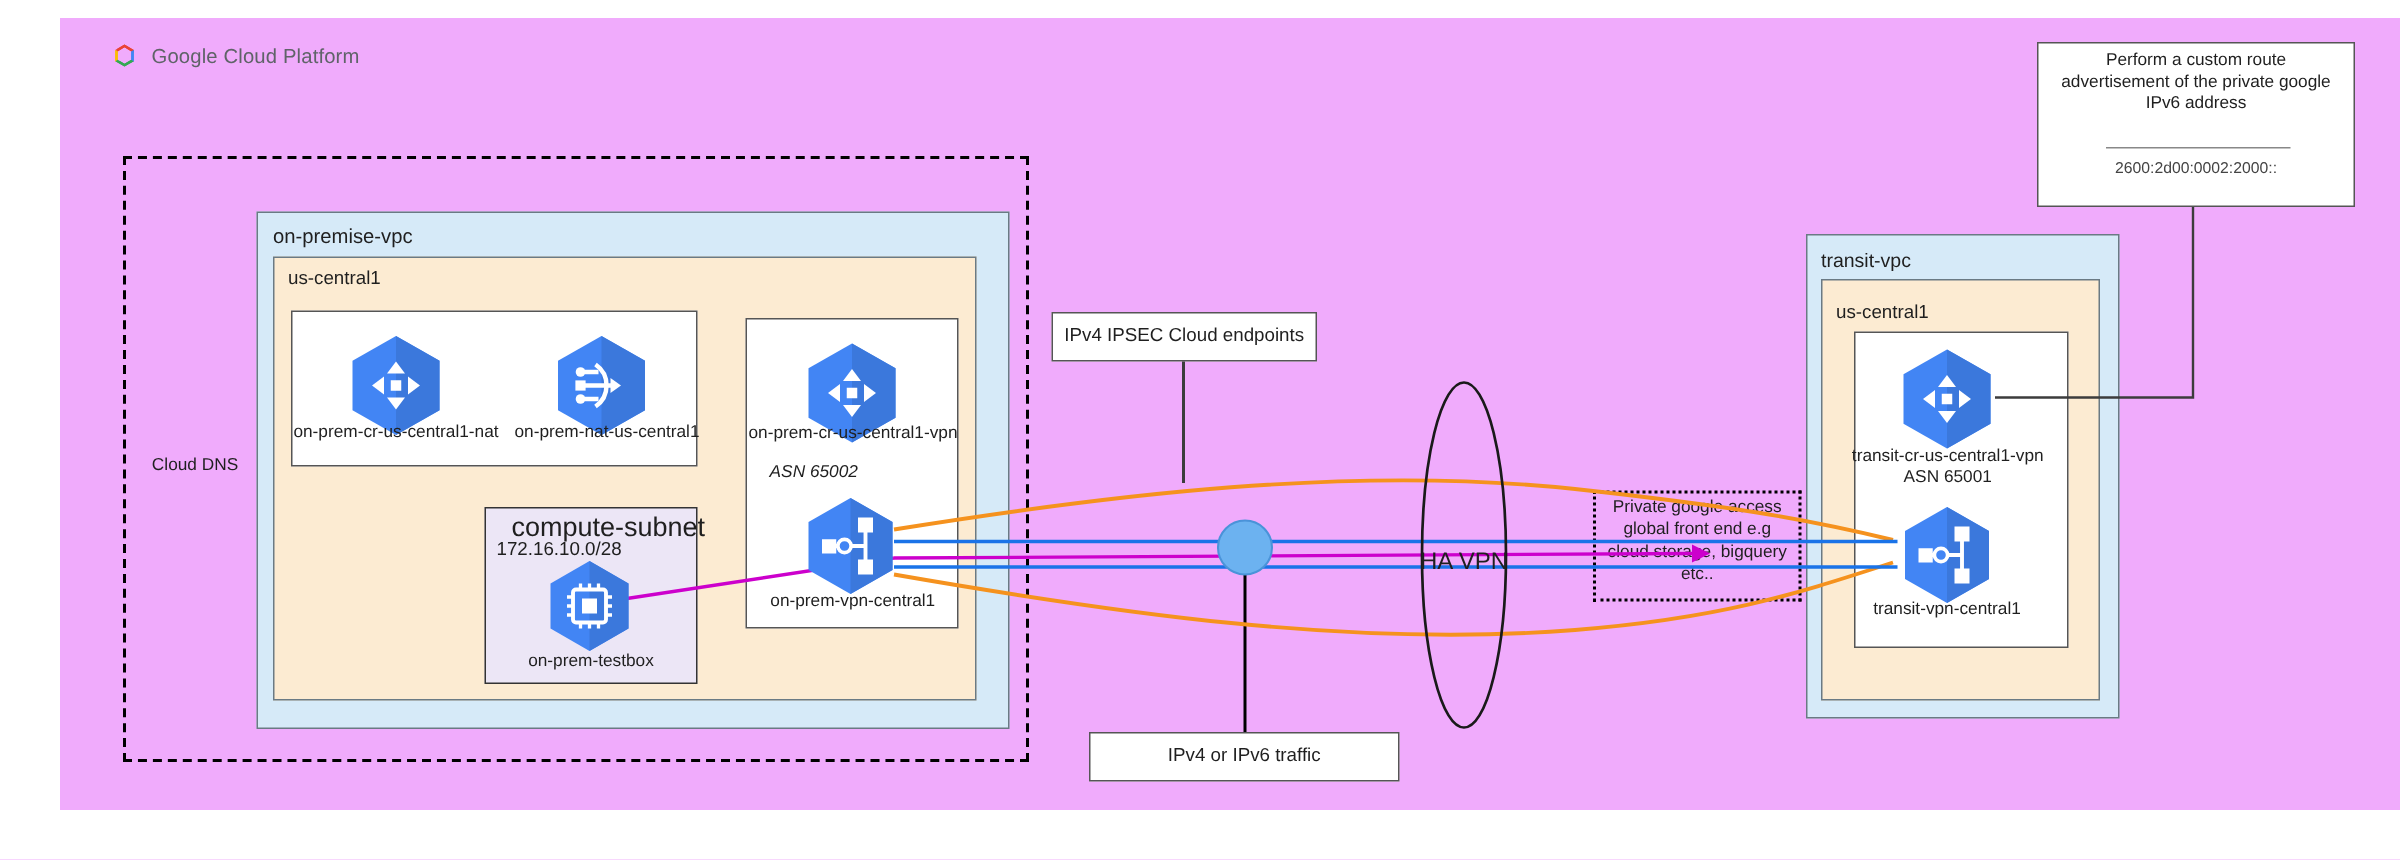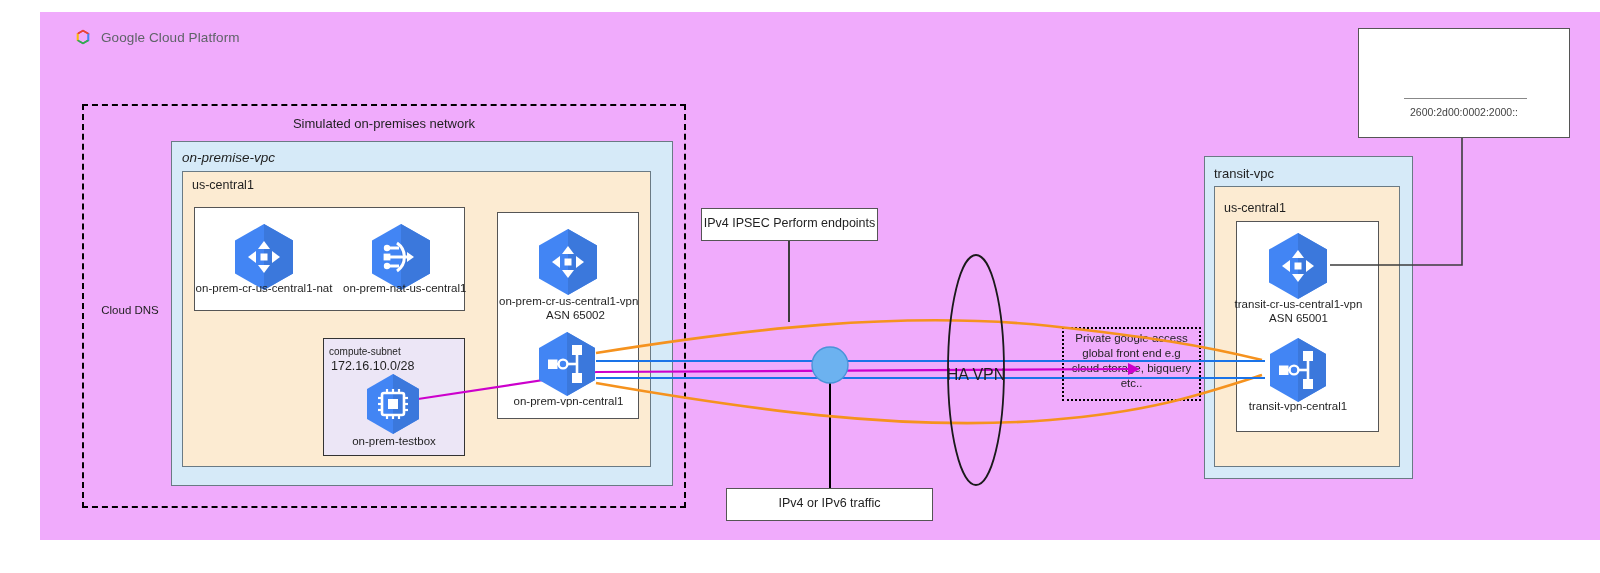--- a/index.html
+++ b/index.html
@@ -54,57 +54,59 @@
         <path d="M12 3.2 4.6 7.5l2 1.2L12 5.4l5.4 3.3 2-1.2z" fill="#ea4335"></path>
         <path d="M4.6 7.5v9l2-1.2V8.7z" fill="#fbbc05"></path>
         <path d="M6.6 15.3 4.6 16.5 12 20.8l7.4-4.3-2-1.2L12 18.6z" fill="#34a853"></path>
         <path d="M17.4 8.7v6.6l2 1.2v-9z" fill="#4285f4"></path>
       </svg>
     </span>
     <span id="gcp-wordmark">Google Cloud Platform</span>
   </div>
 
   <div class="box dashed-outer" style="left:42px;top:104px;width:604px;height:404px;"></div>
-  <div class="lbl center" style="left:42px;top:116px;width:604px;font-size:13px;">Simulated on-premises network</div>
 
   <div class="box vpc-blue" style="left:131px;top:141px;width:502px;height:345px;"></div>
-  <div class="lbl" style="left:142px;top:150px;font-size:13.5px;font-style:italic;">on-premise-vpc</div>
+  <div class="lbl" style="left:142px;top:150px;font-size:13.5px;">on-premise-vpc</div>
 
   <div class="box region-cream" style="left:142px;top:171px;width:469px;height:296px;"></div>
   <div class="lbl" style="left:152px;top:178px;font-size:12.5px;">us-central1</div>
 
   <div class="box inner-white" style="left:154px;top:207px;width:271px;height:104px;"></div>
 
   <div class="box inner-white" style="left:457px;top:212px;width:142px;height:207px;"></div>
 
   <div class="box subnet-purple" style="left:283px;top:338px;width:142px;height:118px;"></div>
-  <div class="lbl" style="left:289px;top:344px;font-size:10px;line-height:15px;">compute-subnet</div>
+  <div class="lbl" style="left:301px;top:344px;font-size:18px;line-height:15px;">compute-subnet</div>
   <div class="lbl" style="left:291px;top:359px;font-size:12.5px;line-height:15px;">172.16.10.0/28</div>
 
   <div class="box vpc-blue" style="left:1164px;top:156px;width:209px;height:323px;"></div>
   <div class="lbl" style="left:1174px;top:166px;font-size:13px;text-align:center;">transit-vpc</div>
 
   <div class="box region-cream" style="left:1174px;top:186px;width:186px;height:281px;"></div>
   <div class="lbl" style="left:1184px;top:201px;font-size:12.5px;">us-central1</div>
 
   <div class="box inner-white" style="left:1196px;top:221px;width:143px;height:211px;"></div>
 
   <div class="box dotted-box" style="left:1022px;top:327px;width:139px;height:74px;"></div>
   <div class="lbl center" id="pga-text" style="left: 1024px; top: 331px; width: 135px; font-size: 11.5px; line-height: 15px; white-space: pre-line;">Private google access
 global front end e.g
 cloud storage, bigquery
 etc..</div>
 
   <div class="box callout" style="left:661px;top:208px;width:177px;height:33px;"></div>
-  <div class="lbl center" style="left:661px;top:216px;width:177px;font-size:12.5px;">IPv4 IPSEC Perform endpoints</div>
+  <div class="lbl center" style="left:661px;top:216px;width:177px;font-size:12.5px;">IPv4 IPSEC Cloud endpoints</div>
 
   <div class="box callout" style="left:686px;top:488px;width:207px;height:33px;"></div>
   <div class="lbl center" style="left:686px;top:496px;width:207px;font-size:12.5px;">IPv4 or IPv6 traffic</div>
 
   <div class="box callout" style="left:1318px;top:28px;width:212px;height:110px;"></div>
+  <div class="lbl center" id="custom-route-text" style="left: 1320px; top: 33px; width: 208px; font-size: 11.5px; line-height: 14.5px; white-space: pre-line;">Perform a custom route
+advertisement of the private google
+IPv6 address</div>
   <div style="position:absolute;left:1364px;top:98px;width:123px;height:1px;background:#888;"></div>
   <div class="lbl center" style="left:1320px;top:106px;width:208px;font-size:10.5px;color:#444;">2600:2d00:0002:2000::</div>
 
   <svg class="overlay">
 
     <line x1="749" y1="241" x2="749" y2="322" stroke="#3c3c3c" stroke-width="2"></line>
 
     <line x1="790" y1="488" x2="790" y2="372" stroke="#000" stroke-width="2"></line>
 
     <polyline points="1290,265 1422,265 1422,138" fill="none" stroke="#3c3c3c" stroke-width="1.6"></polyline>
@@ -171,22 +173,22 @@
       <path d="M31 1 60 17.5v33L31 67z" fill="#3b78dc"></path>
       <g fill="#ffffff">
         <polygon points="31,18 37,26 25,26"></polygon>
         <polygon points="31,50 37,42 25,42"></polygon>
         <polygon points="15,34 23,28 23,40"></polygon>
         <polygon points="47,34 39,28 39,40"></polygon>
         <rect x="27.5" y="30.5" width="7" height="7"></rect>
       </g>
     </svg>
   </div>
-  <div class="node-label" style="left:459px;top:294px;width:139px;text-align:center;">on-prem-cr-us-central1-vpn</div>
-  <div class="node-label" style="left:466px;top:308px;width:139px;">ASN 65002</div>
+  <div class="node-label" style="left:459px;top:282px;width:139px;text-align:center;">on-prem-cr-us-central1-vpn</div>
+  <div class="node-label" style="left:433px;top:308px;width:139px;font-style:italic;">ASN 65002</div>
 
   <div class="icon-hex" style="left:497px;top:331px;">
     <svg width="60" height="66" viewBox="0 0 60 66">
       <path d="M30 1 58 17v32L30 65 2 49V17z" fill="#4285f4"></path>
       <path d="M30 1 58 17v32L30 65z" fill="#3b78dc"></path>
       <g fill="#ffffff" stroke="#ffffff" stroke-width="2.6">
         <line x1="16" y1="33" x2="40" y2="33"></line>
         <line x1="40" y1="19" x2="40" y2="47"></line>
       </g>
       <g fill="#ffffff">

